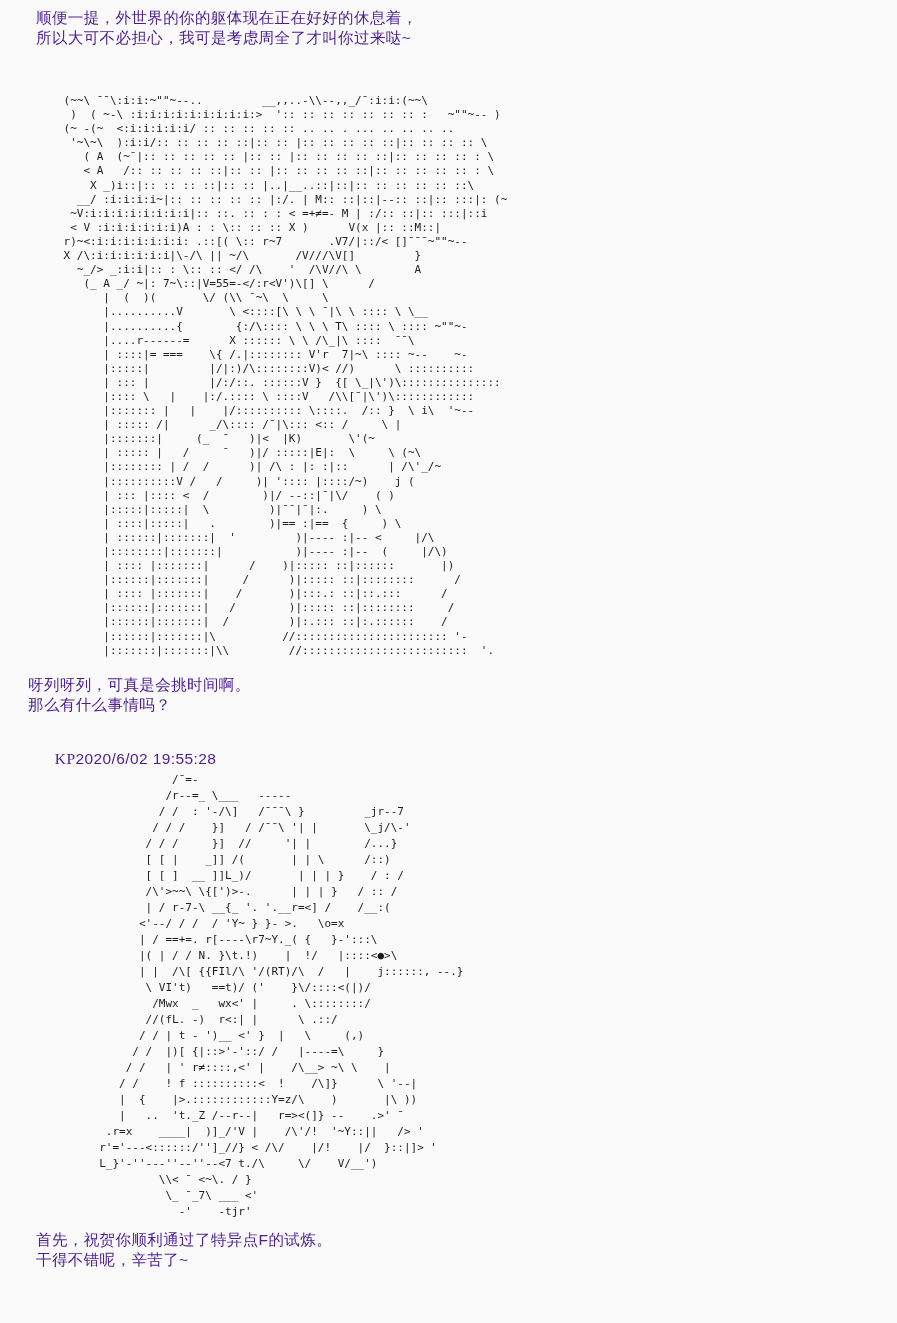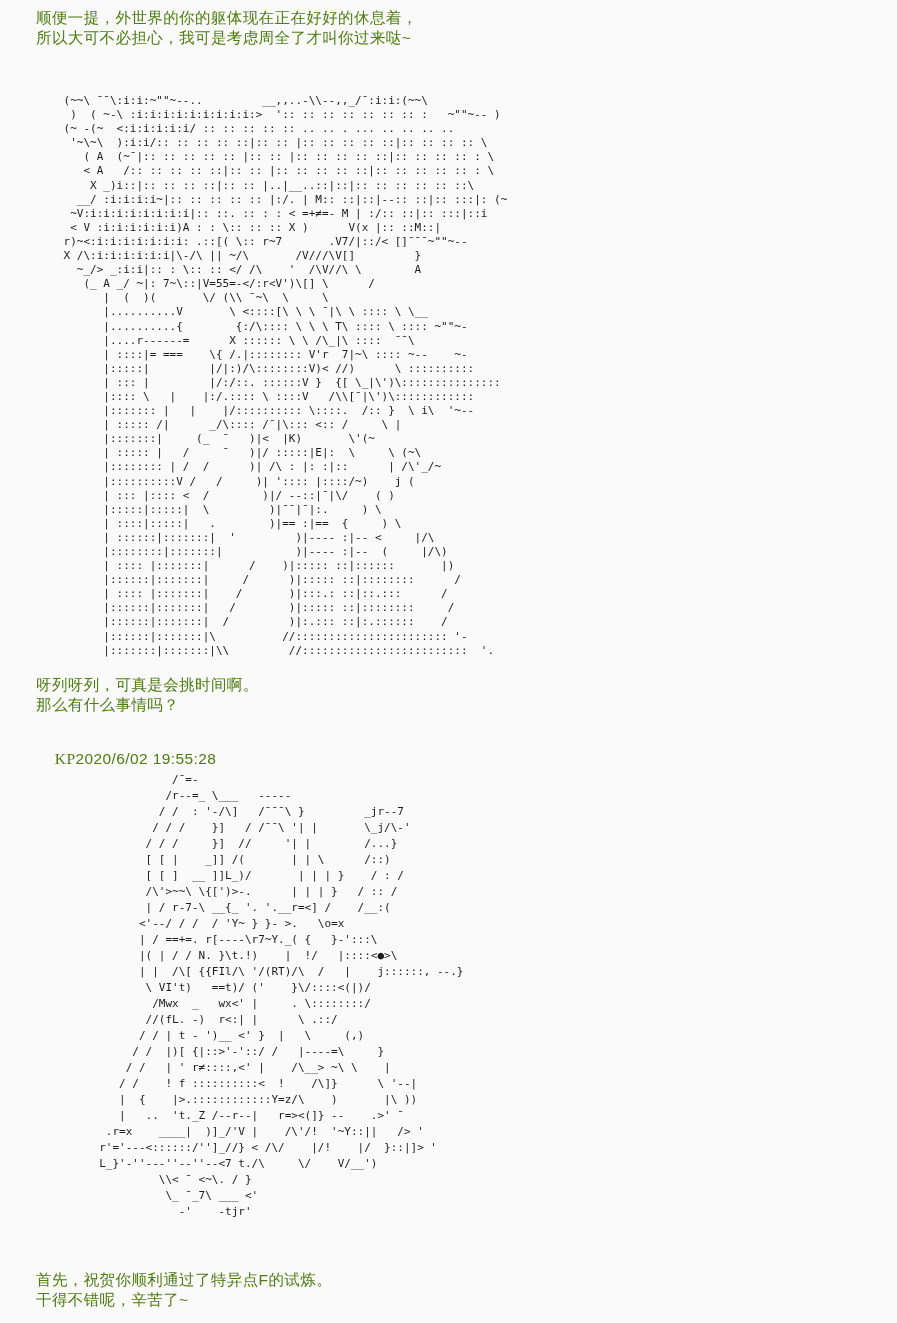--- a/index.html
+++ b/index.html
@@ -10,34 +10,34 @@
     color: #141414;
     font-family: "Liberation Sans", "DejaVu Sans", sans-serif;
     overflow: hidden;
   }
   .speech {
     position: absolute;
     white-space: pre;
     font-size: 15.5px;
     line-height: 19.5px;
     letter-spacing: 0.4px;
-    color: #4d7c0f;
+    color: #4c1d95;
   }
   .aa {
     position: absolute;
     white-space: pre;
     font-family: "DejaVu Sans Mono", monospace;
     color: #1c1c1c;
   }
   #art1 { left: 57px; top: 94px;  font-size: 11px; line-height: 14.1px; }
   #art2 { left: 86px; top: 772px; font-size: 11px; line-height: 16px; }
   #post-top    { left: 36px; top: 8px; }
-  #post-middle { left: 36px; top: 675px; }
+  #post-middle { left: 28px; top: 675px; }
   #kp-line     { left: 36px; top: 729px; }
-  #post-bottom { left: 36px; top: 1230px; margin-top: 40px; }
+  #post-bottom { left: 36px; top: 1230px; }
   #kp-line .author { margin-right: 0; font-family: Liberation Serif, serif; }
 </style>
 </head>
 <body style="background-color: rgb(250, 250, 251); color: rgb(20, 20, 20);">
 
 <div>
 
   <p class="speech" id="post-top">顺便一提，外世界的你的躯体现在正在好好的休息着，
 所以大可不必担心，我可是考虑周全了才叫你过来哒~</p>
 

